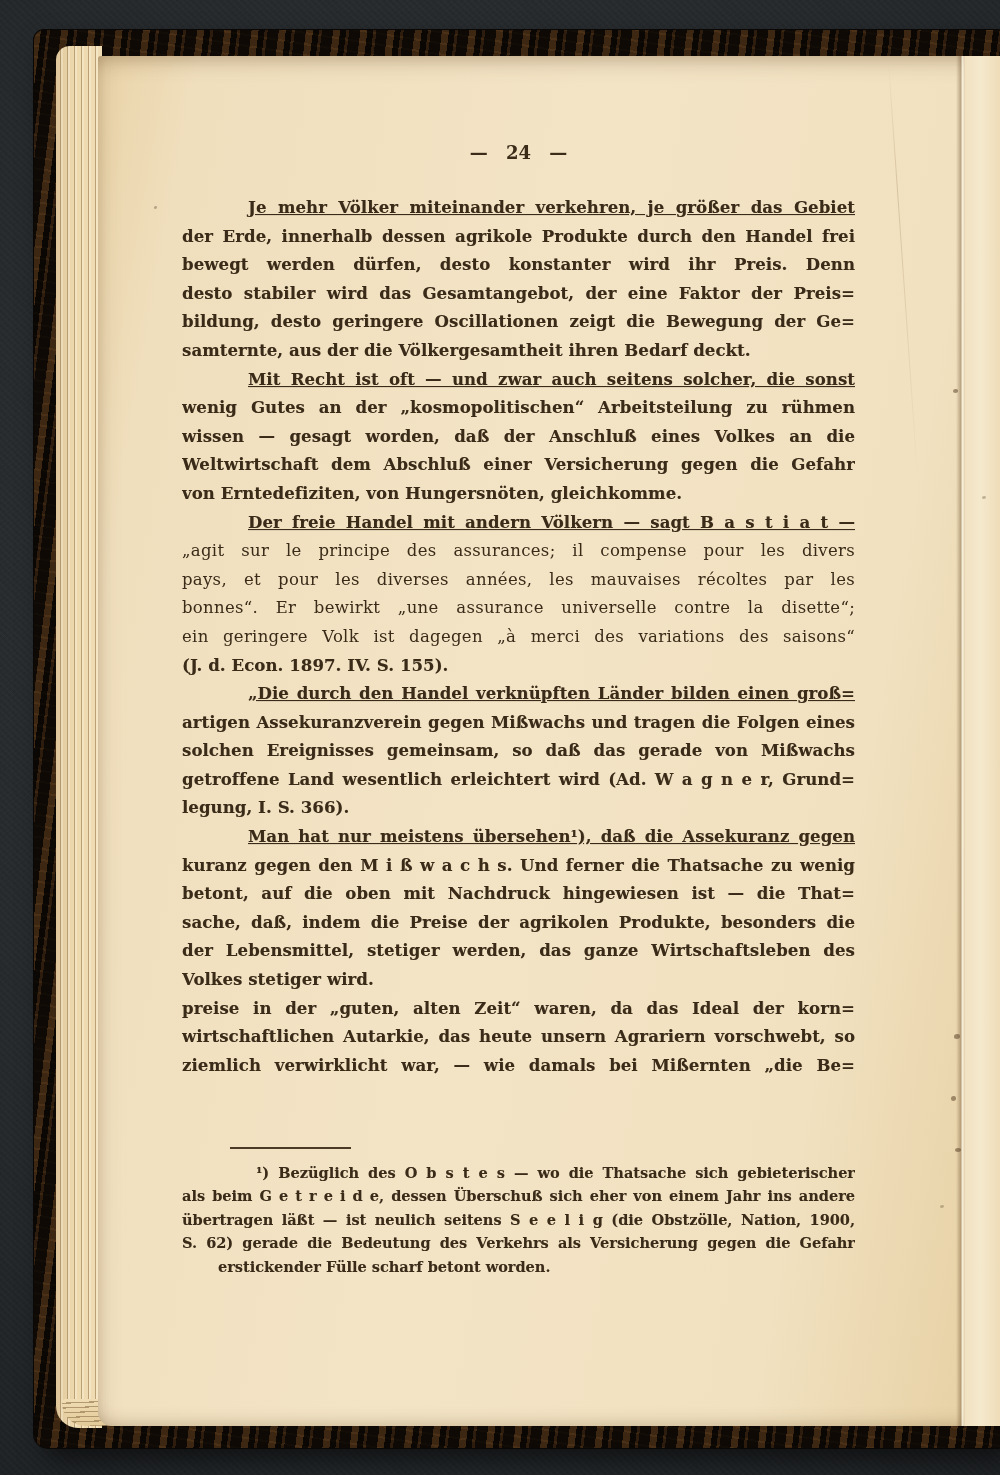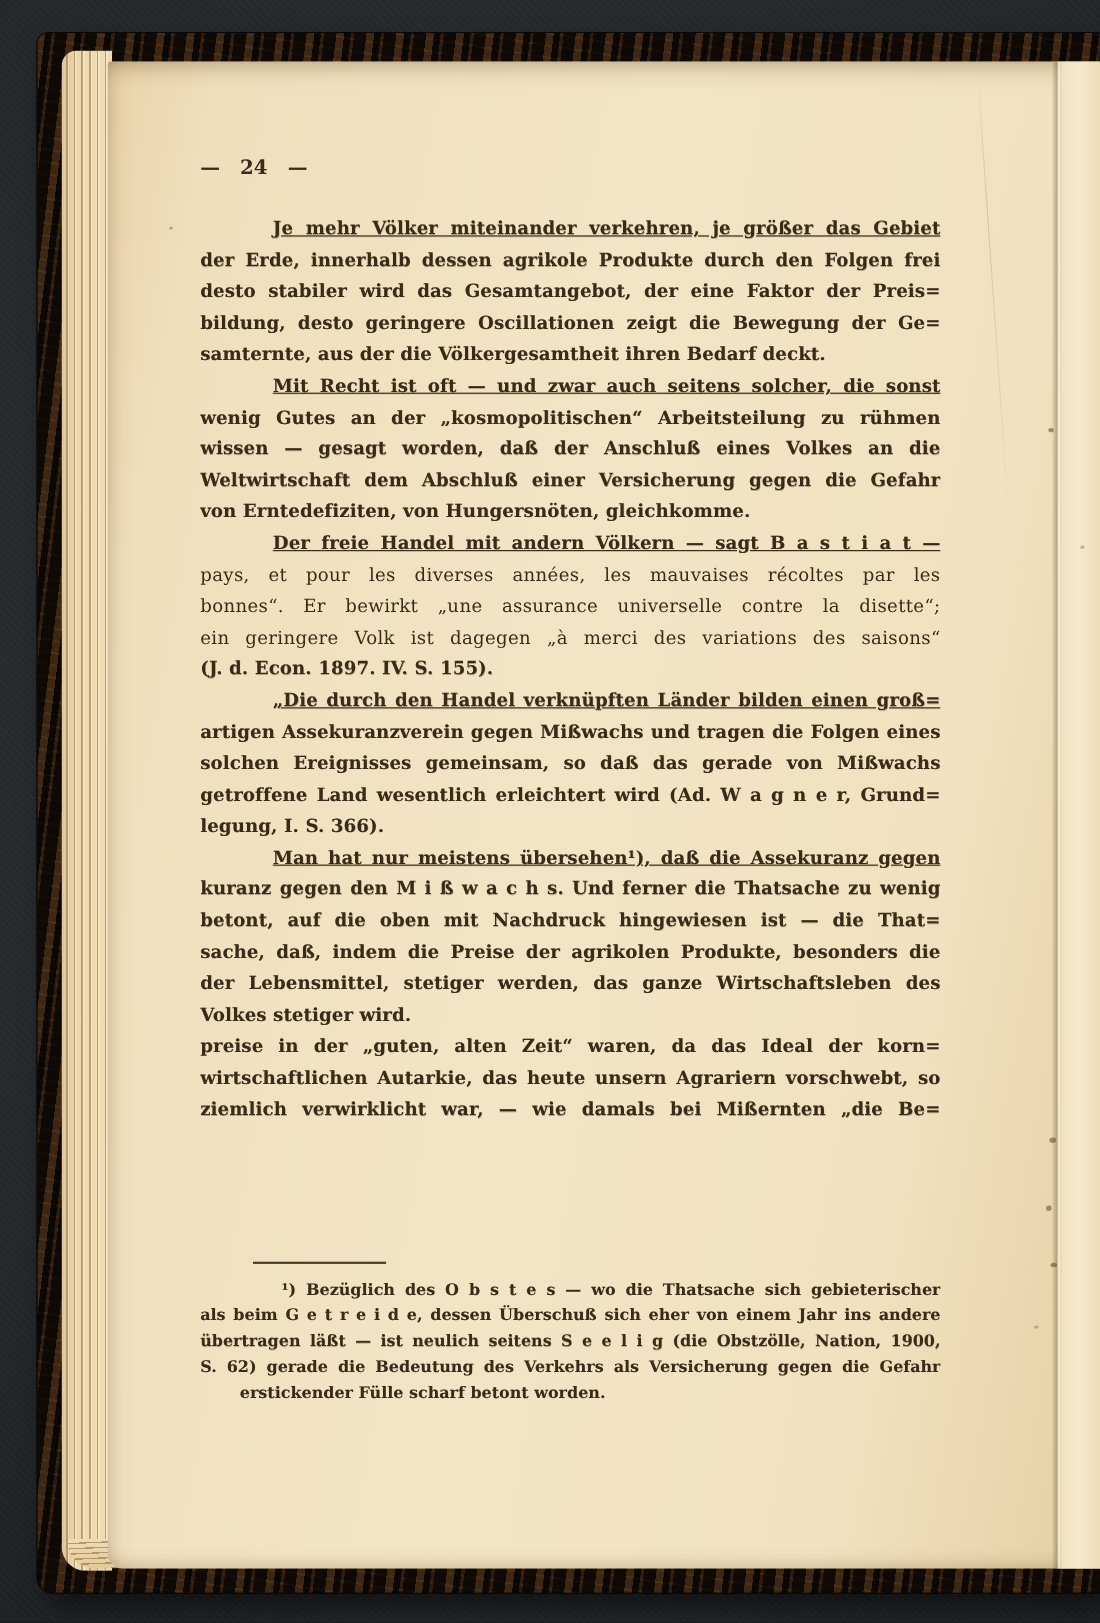--- a/index.html
+++ b/index.html
@@ -50,21 +50,21 @@
     position:absolute;left:858px;top:0;width:9px;height:100%;
     background:linear-gradient(to right, rgba(110,80,45,0) 0%, rgba(105,78,44,.40) 52%, rgba(255,249,232,.85) 74%, rgba(170,140,95,.22) 100%);
   }
   .crease{
     position:absolute;left:790px;top:6px;width:1px;height:420px;
     background:linear-gradient(to bottom, rgba(150,120,80,.0), rgba(150,120,80,.30) 30%, rgba(150,120,80,.0));
     transform:rotate(-4deg);transform-origin:top left;
   }
   .speck{position:absolute;border-radius:50% 40% 55% 45%;background:rgba(92,70,44,.55);}
   .pageno{
-    position:absolute;left:84px;top:86px;width:673px;text-align:left;
+    position:absolute;left:84px;top:86px;width:673px;text-align:center;
     font-size:18px;font-weight:700;word-spacing:12px;color:#3b2c1a;
   }
   .textblock{
     position:absolute;left:84px;top:138px;width:673px;
     font-size:16.5px;font-weight:700;line-height:28.6px;
     letter-spacing:.1px;color:#3a2b19;
     text-shadow:.3px .3px 0 rgba(56,42,25,.35);
   }
   .line{height:28.6px;overflow:hidden;text-align:justify;text-align-last:justify;}
   .line.endline{text-align-last:left;}
@@ -100,30 +100,32 @@
     <div class="speck" style="left:857px;top:1092px;width:6px;height:4px;"></div>
     <div class="speck" style="left:842px;top:1149px;width:4px;height:3px;opacity:.6;"></div>
     <div class="speck" style="left:56px;top:150px;width:3px;height:3px;opacity:.7;"></div>
 
     <div class="pageno">
       <span>— 24 —</span>
     </div>
 
     <div class="textblock" id="body-text">
         <div class="line indent">Je mehr Völker miteinander verkehren, je größer das Gebiet</div>
-        <div class="line">der Erde, innerhalb dessen agrikole Produkte durch den Folgen frei</div>
+        <div class="line">der Erde, innerhalb dessen agrikole Produkte durch den Handel frei</div>
+        <div class="line">bewegt werden dürfen, desto konstanter wird ihr Preis.  Denn</div>
         <div class="line">desto stabiler wird das Gesamtangebot, der eine Faktor der Preis=</div>
         <div class="line">bildung, desto geringere Oscillationen zeigt die Bewegung der Ge=</div>
         <div class="line endline">samternte, aus der die Völkergesamtheit ihren Bedarf deckt.</div>
         <div class="line indent">Mit Recht ist oft — und zwar auch seitens solcher, die sonst</div>
         <div class="line">wenig Gutes an der „kosmopolitischen“ Arbeitsteilung zu rühmen</div>
         <div class="line">wissen — gesagt worden, daß der Anschluß eines Volkes an die</div>
         <div class="line">Weltwirtschaft dem Abschluß einer Versicherung gegen die Gefahr</div>
         <div class="line endline">von Erntedefiziten, von Hungersnöten, gleichkomme.</div>
         <div class="line indent">Der freie Handel mit andern Völkern — sagt B a s t i a t —</div>
+        <div class="line roman">„agit sur le principe des assurances; il compense pour les divers</div>
         <div class="line roman">pays, et pour les diverses années, les mauvaises récoltes par les</div>
         <div class="line roman">bonnes“. Er bewirkt „une assurance universelle contre la disette“;</div>
         <div class="line roman">ein geringere Volk ist dagegen „à merci des variations des saisons“</div>
         <div class="line endline">(J. d. Econ. 1897. IV. S. 155).</div>
         <div class="line indent">„Die durch den Handel verknüpften Länder bilden einen groß=</div>
         <div class="line">artigen Assekuranzverein gegen Mißwachs und tragen die Folgen eines</div>
         <div class="line">solchen Ereignisses gemeinsam, so daß das gerade von Mißwachs</div>
         <div class="line">getroffene Land wesentlich erleichtert wird (Ad. W a g n e r, Grund=</div>
         <div class="line endline">legung, I. S. 366).</div>
         <div class="line indent">Man hat nur meistens übersehen¹), daß die Assekuranz gegen</div>

